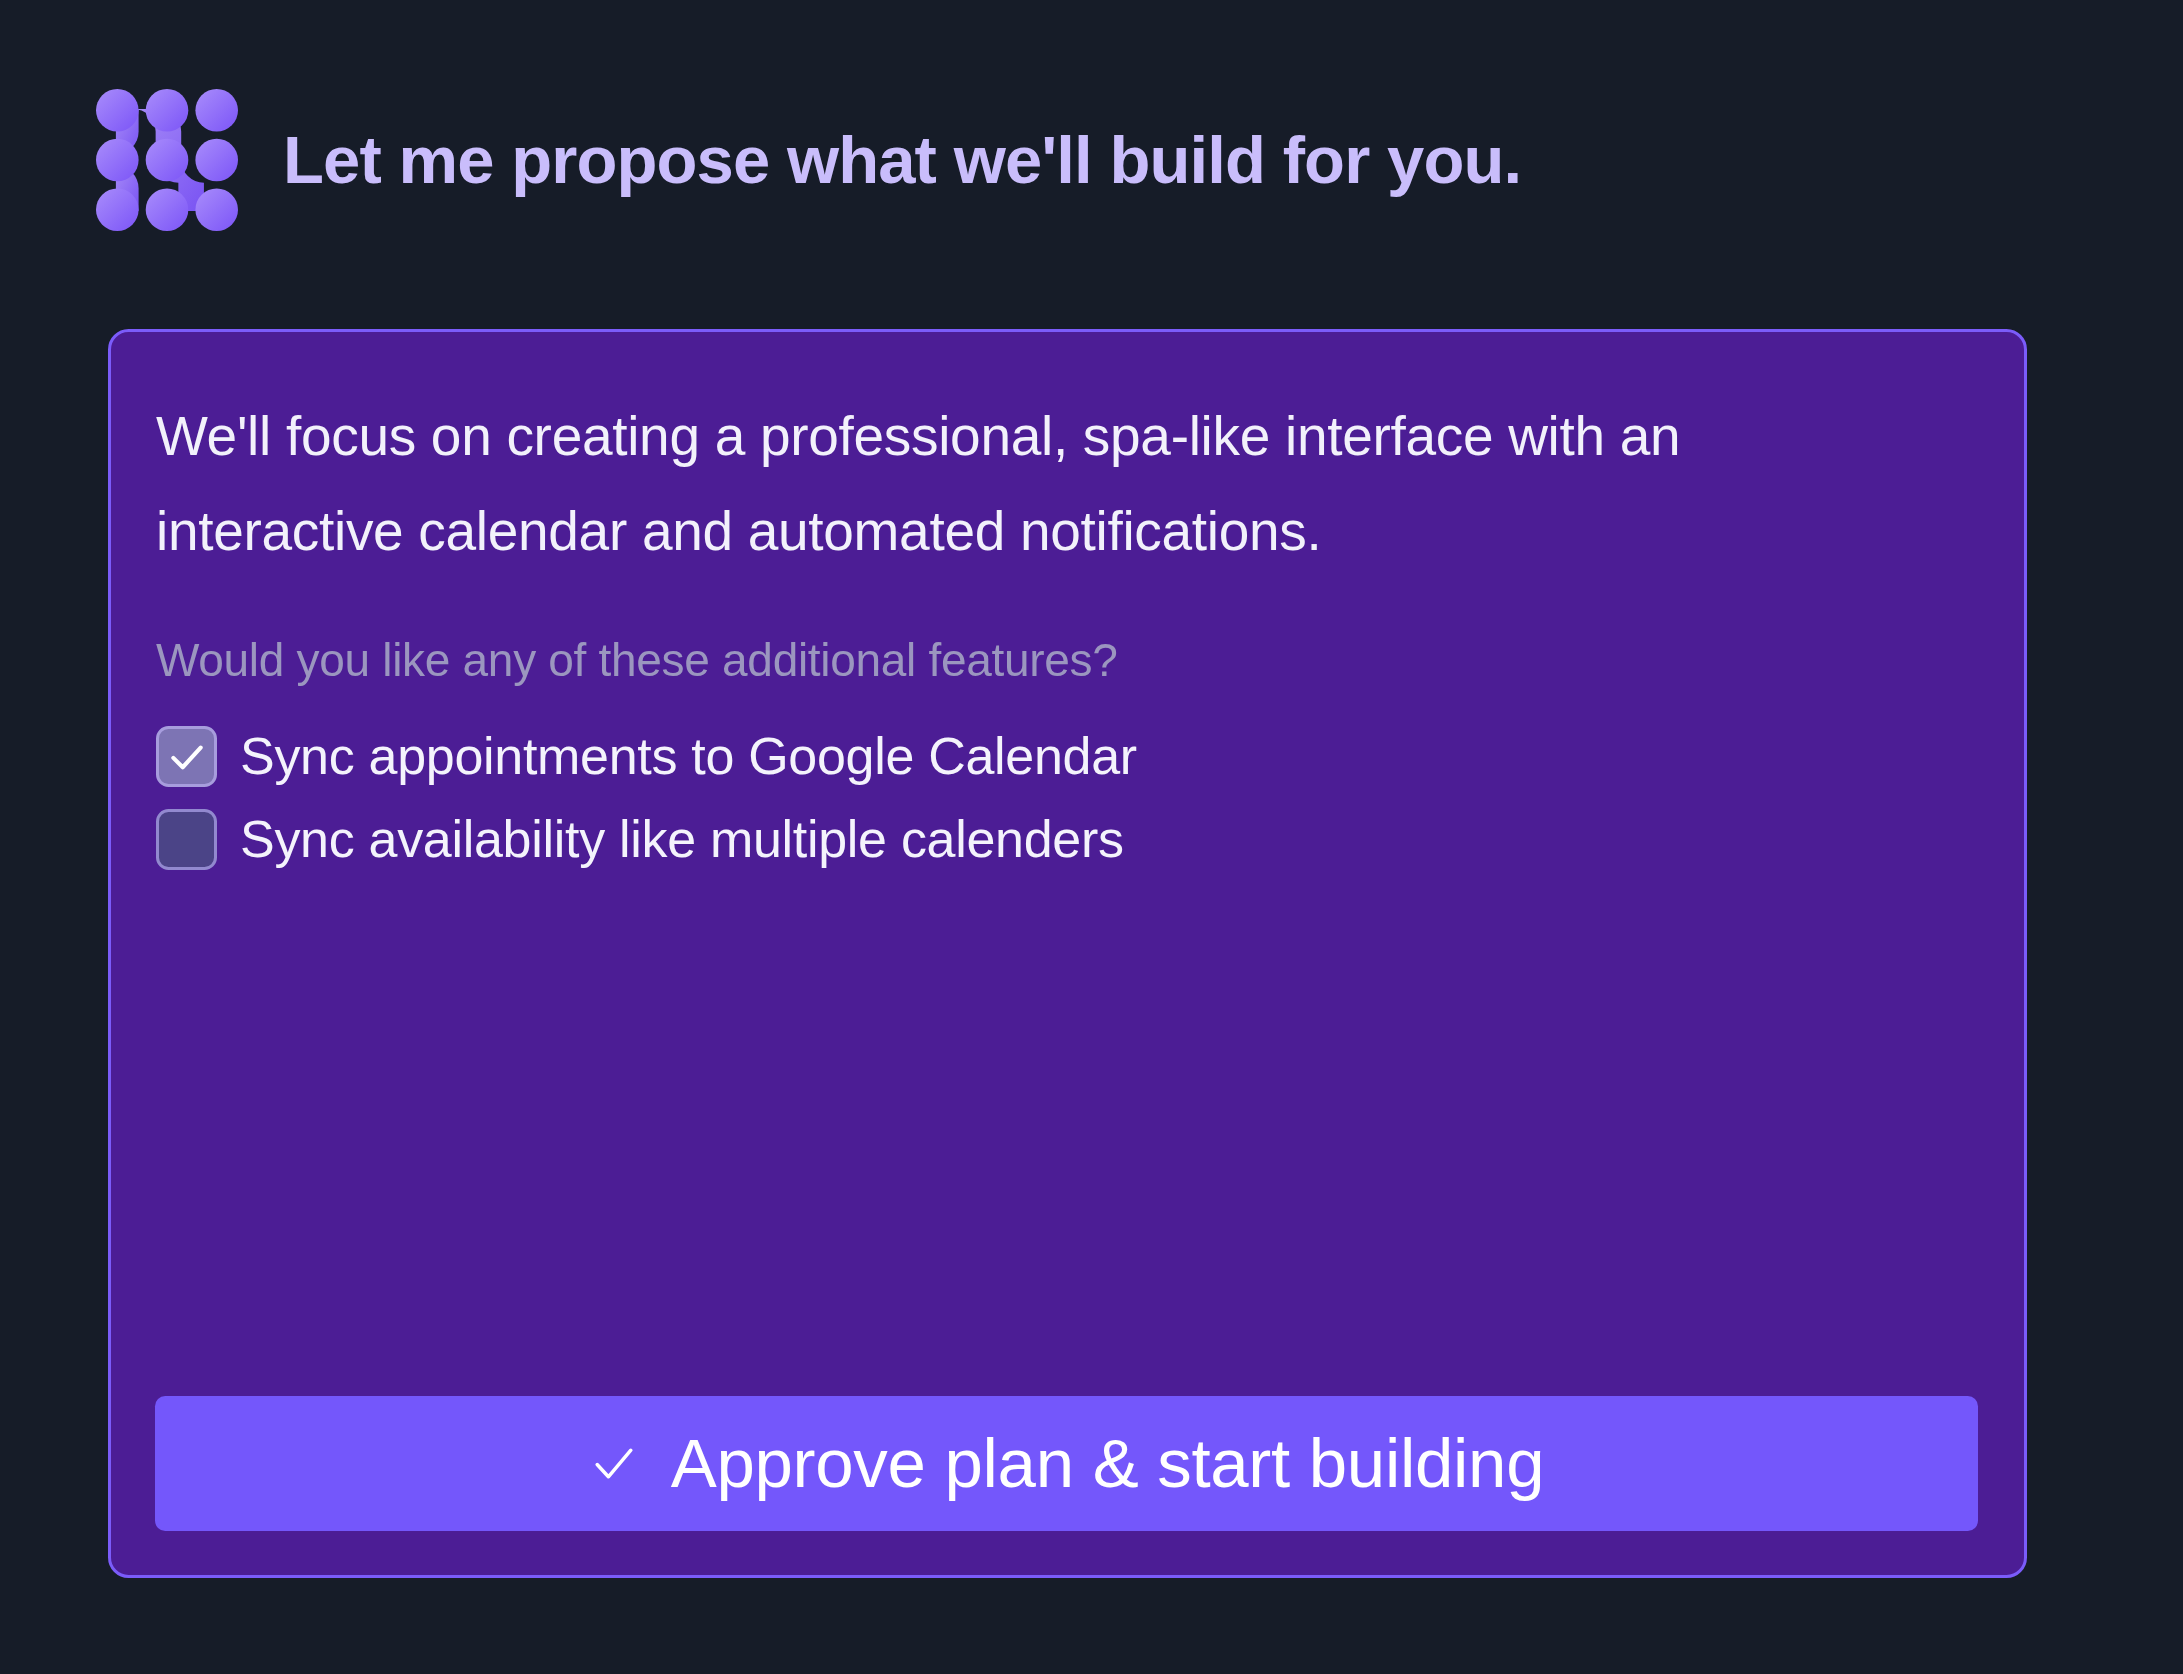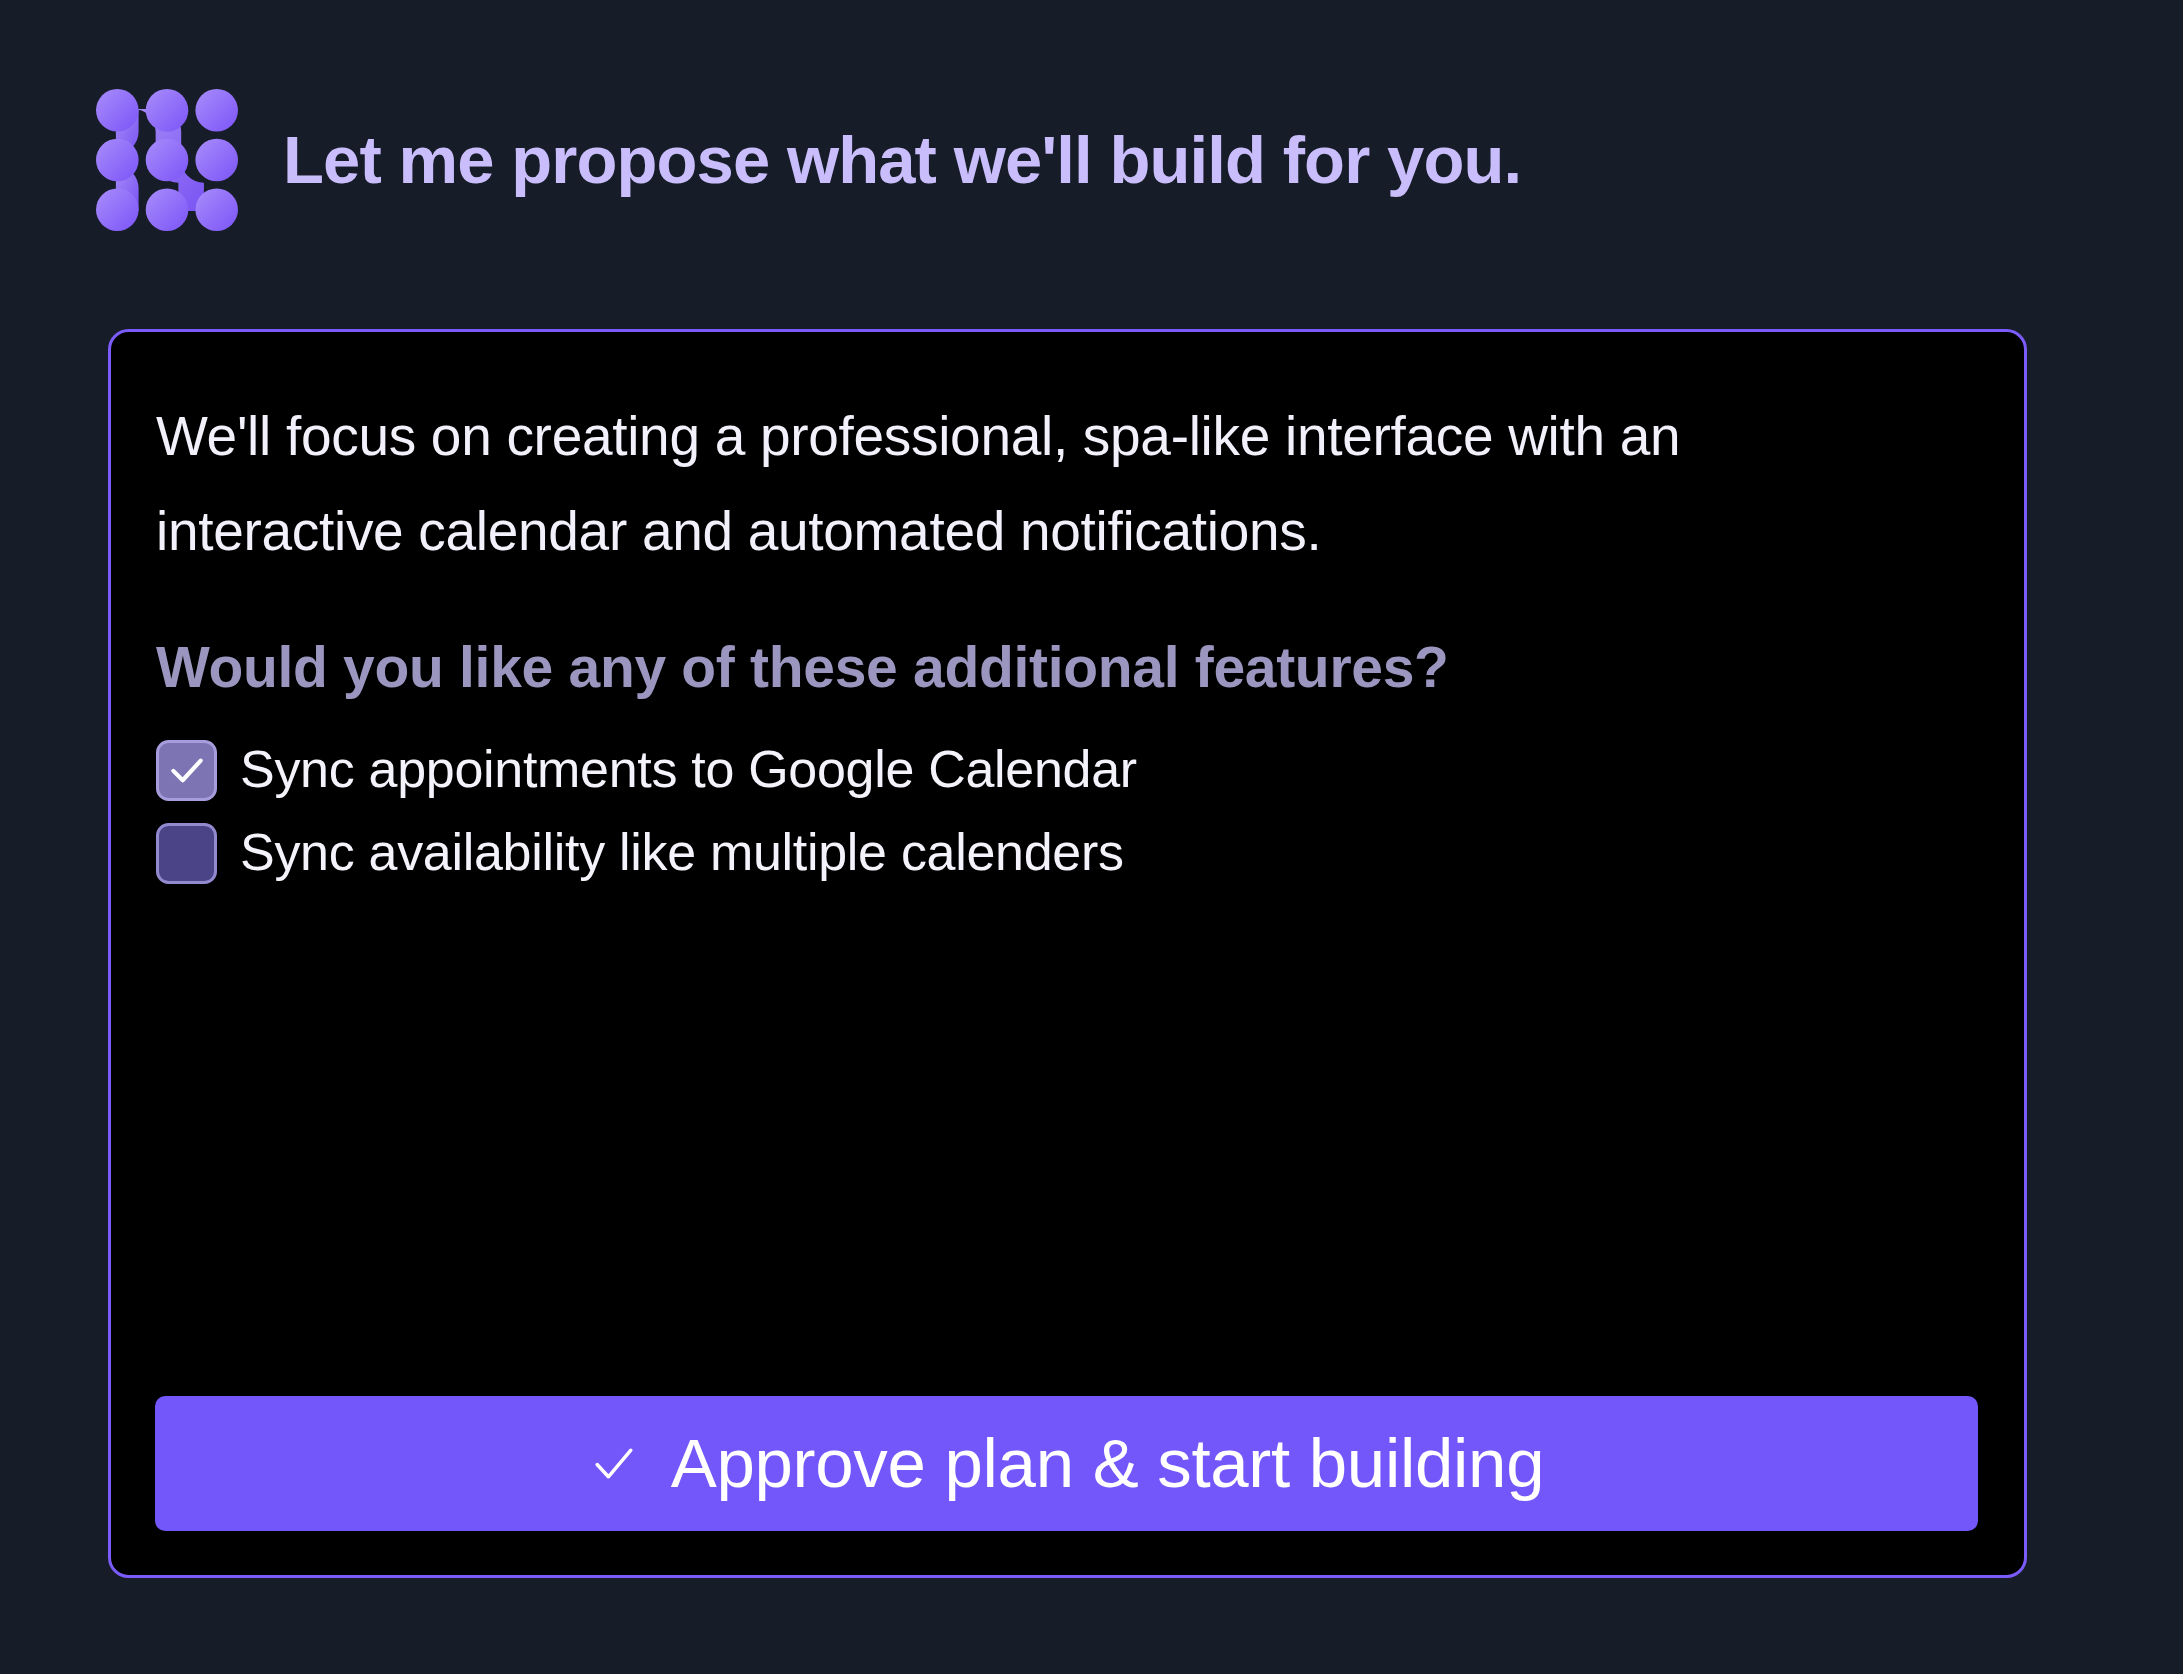--- a/index.html
+++ b/index.html
@@ -54,21 +54,21 @@
   
   .card {
     position: absolute;
     left: 108px;
     top: 329px;
     width: 1919px;
     height: 1249px;
     box-sizing: border-box;
     border: 3.4px solid #7b5cfa;
     border-radius: 20.5px;
-    background: #000000;
+    background: #4c1d95;
     overflow: hidden;
   }
 
   .card-inner {
     position: absolute;
     inset: 0;
     padding: 41px 45px 0 45px;
     box-sizing: border-box;
   }
 
@@ -79,22 +79,22 @@
     line-height: 1.72;
     font-weight: 400;
     color: #f2f1fb;
     letter-spacing: -0.3px;
     max-width: 1740px;
   }
 
   .card-question {
     margin: 0;
     padding-top: 55px;
-    font-size: 57px;
-    font-weight: 700;
+    font-size: 46px;
+    font-weight: 400;
     color: #9b96bf;
     letter-spacing: -0.3px;
     line-height: 1.2;
   }
 
   .options {
     padding-top: 35px;
     display: flex;
     flex-direction: column;
     gap: 16px;

